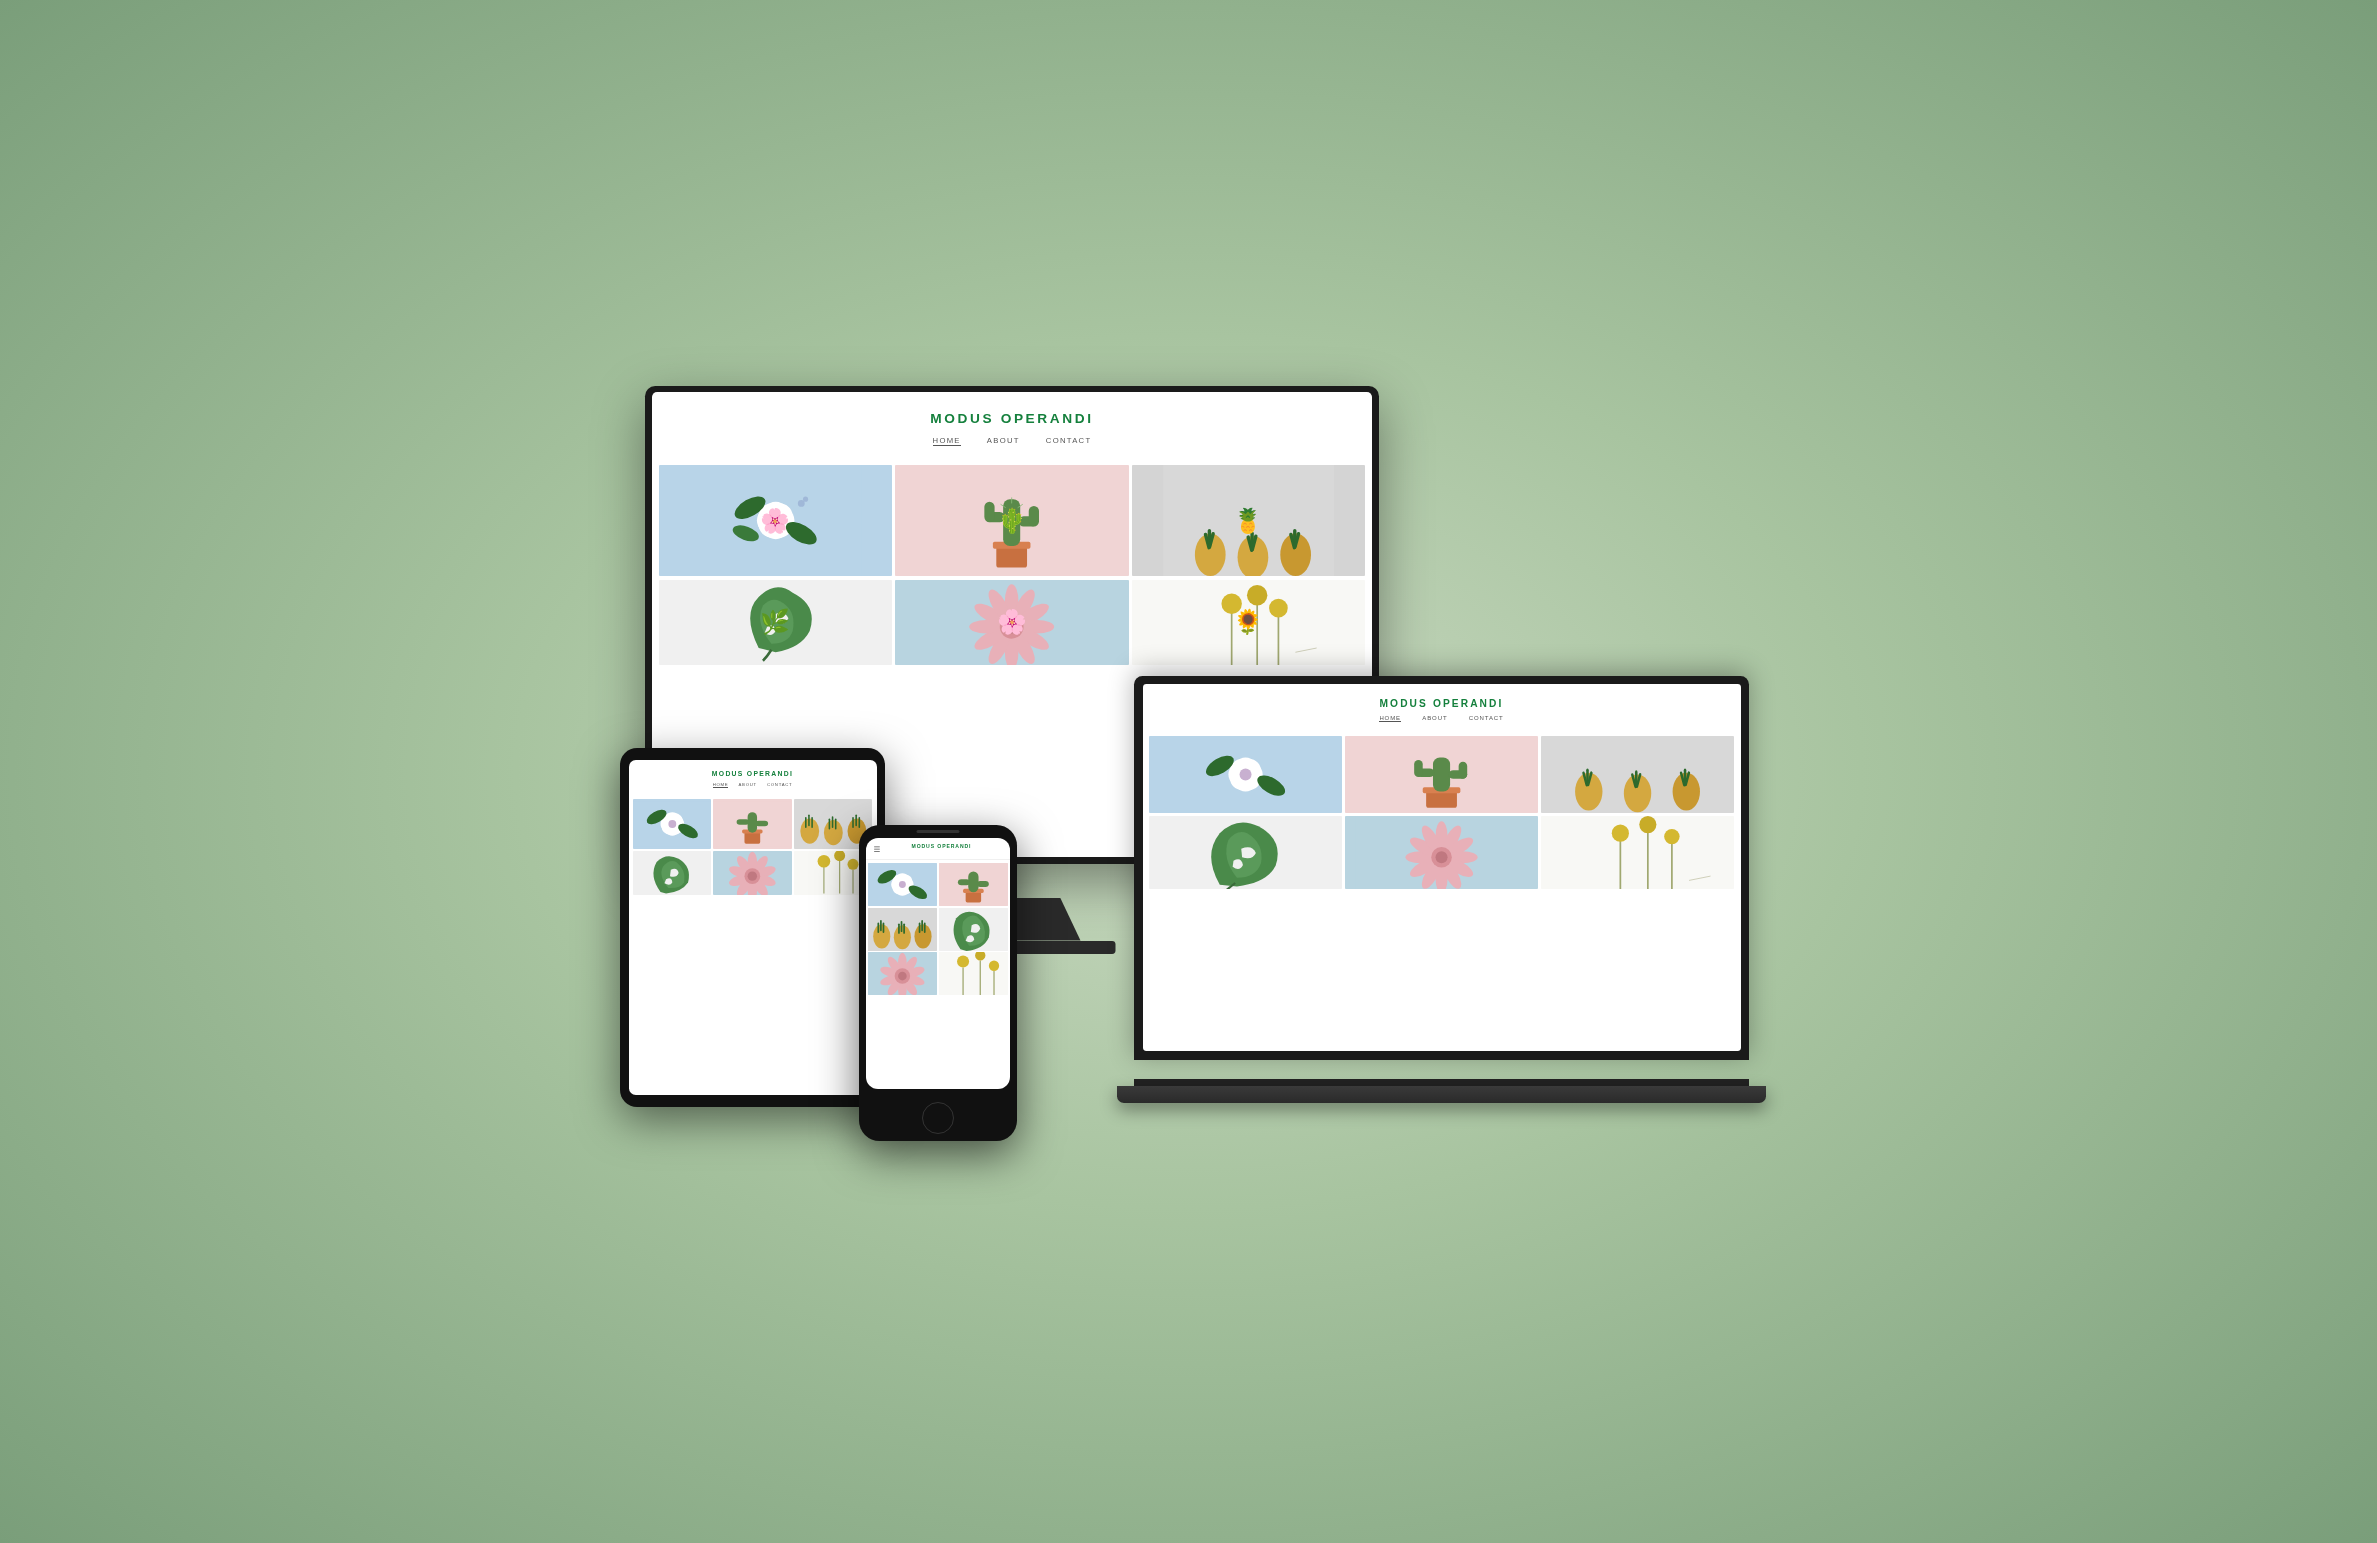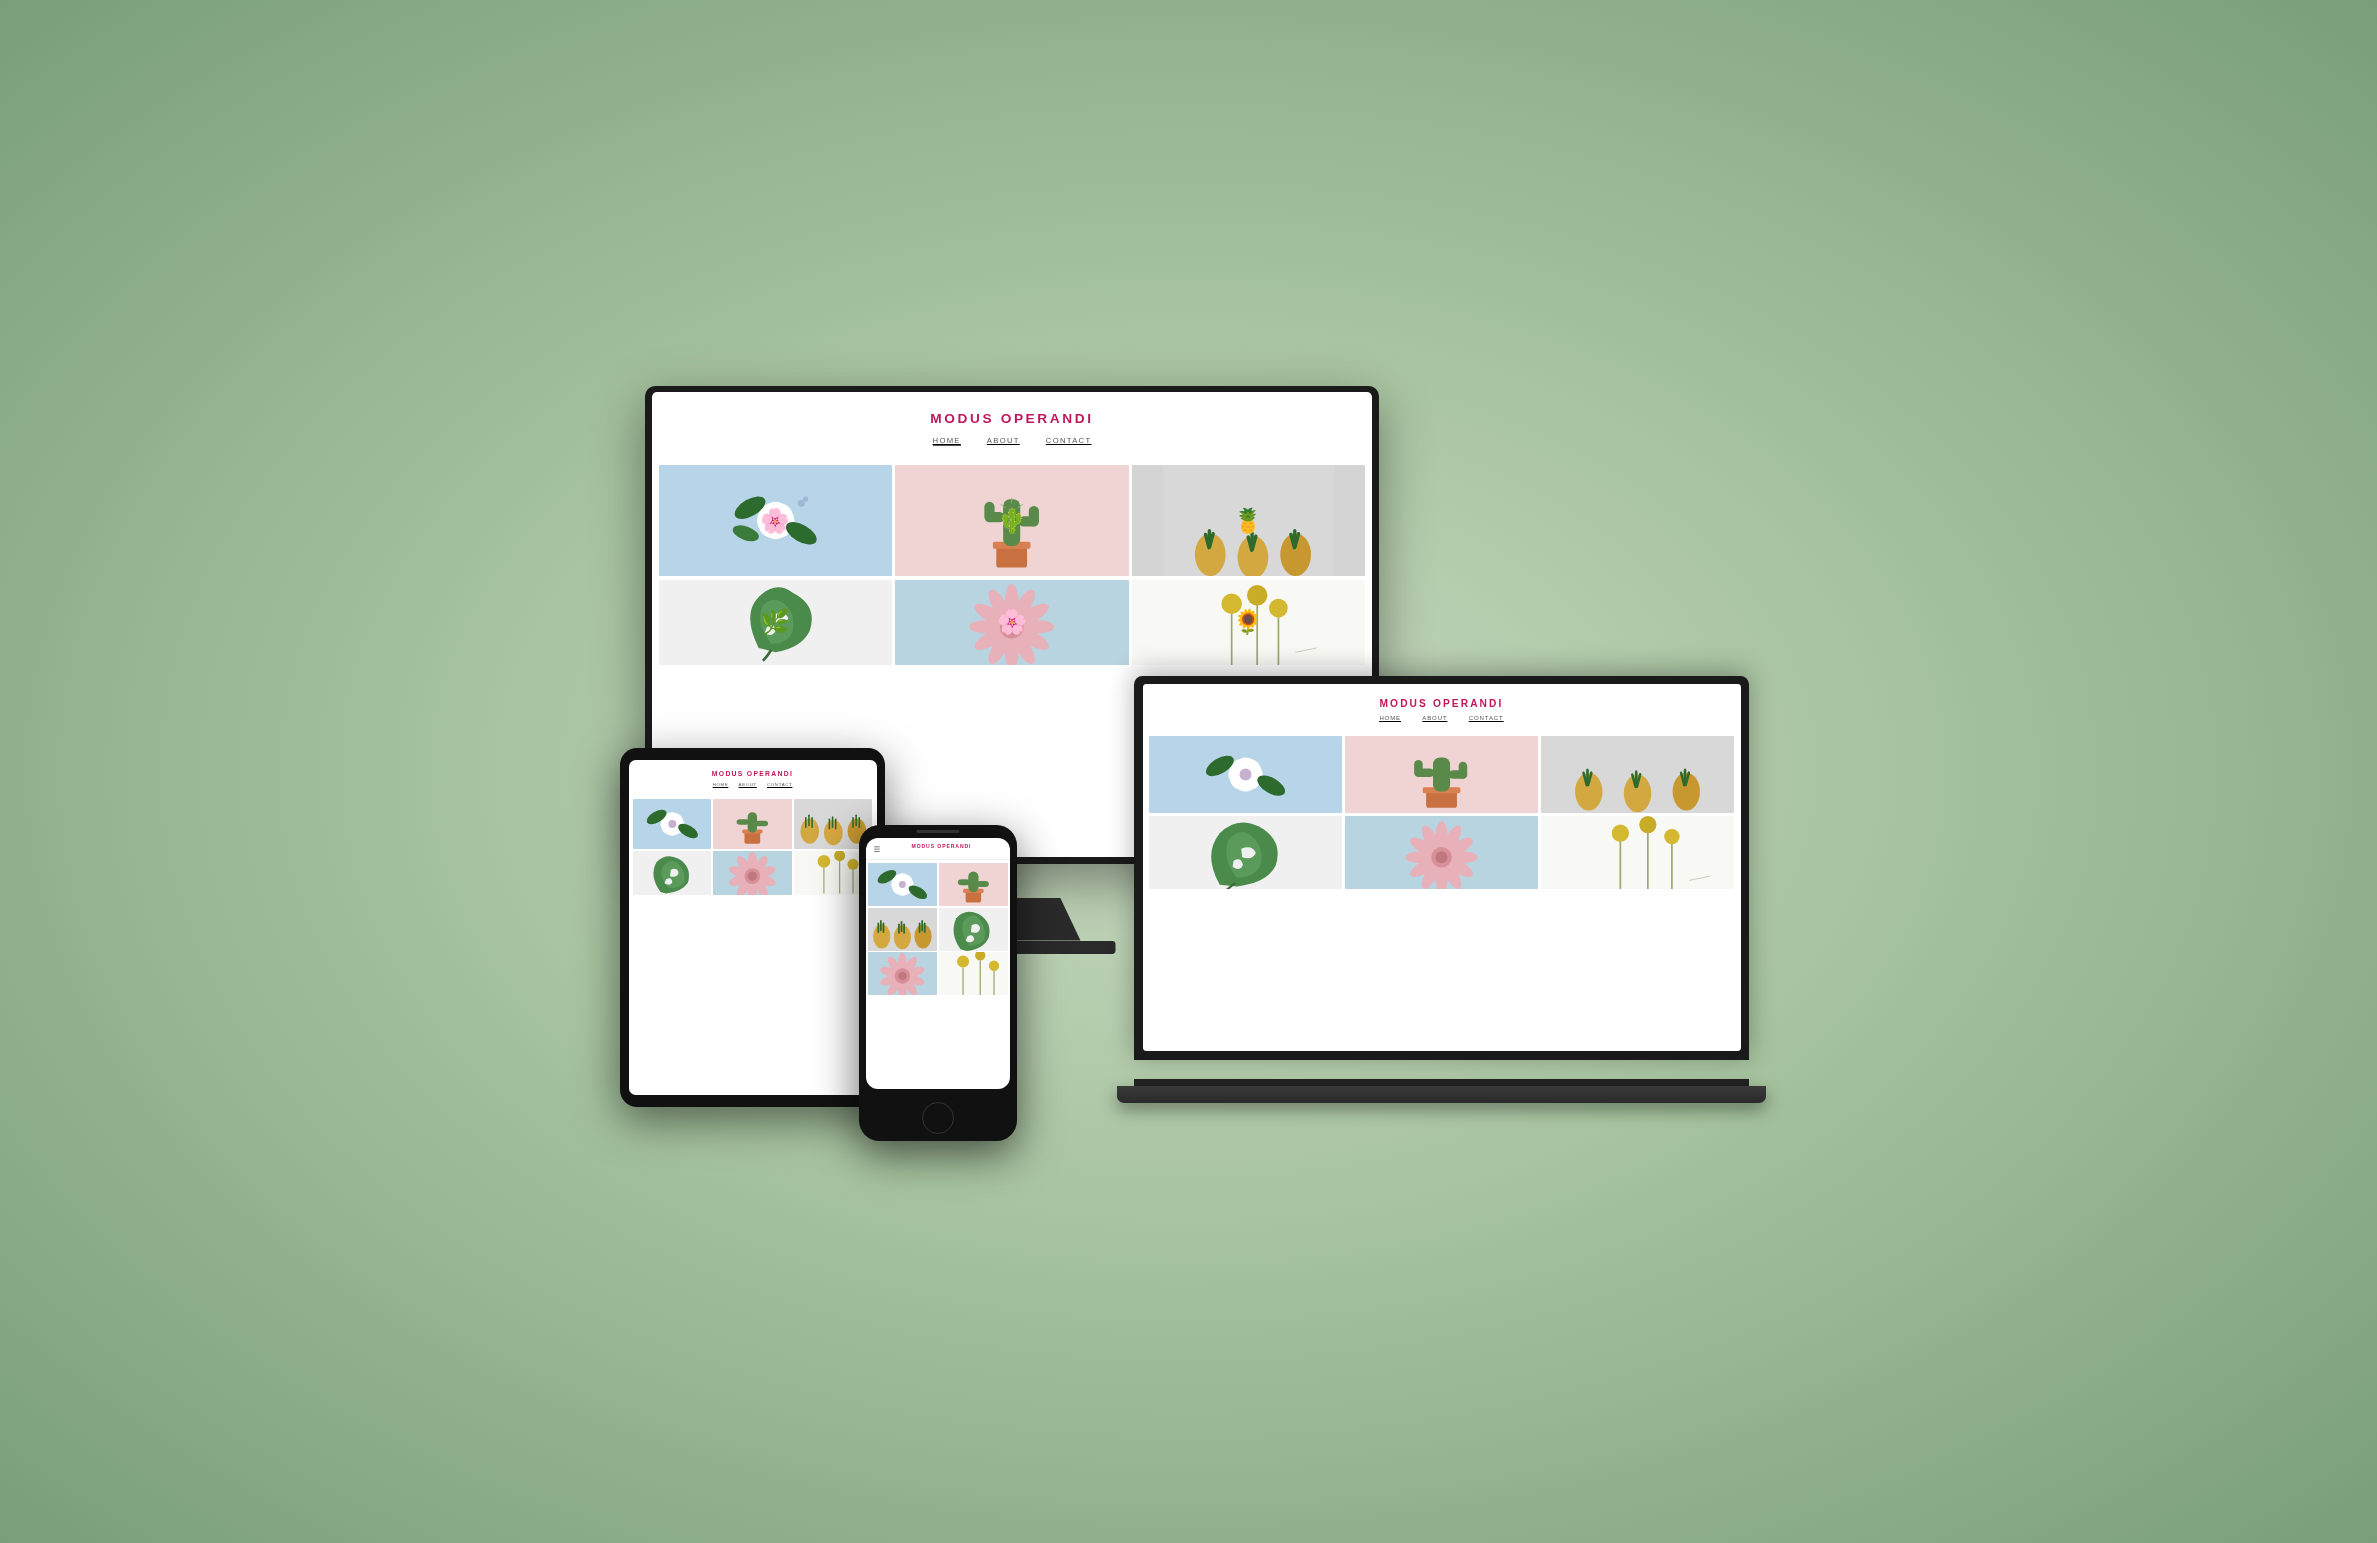--- a/index.html
+++ b/index.html
@@ -210,29 +210,28 @@
     .site-header {
       text-align: center;
       padding: 13.7px 17px 8.5px;
       border-bottom: none;
     }
 
     .site-title {
       font-size: 11px;
       font-weight: 700;
       letter-spacing: 1.7px;
-      color: #be185d;
+      color: #15803d;
       margin-bottom: 6.8px;
     }
 
     .site-nav {
       display: flex;
       justify-content: center;
       gap: 17px;
-      text-decoration: underline;
     }
 
     .nav-item {
       font-size: 6px;
       letter-spacing: 0.9px;
       color: #555;
       cursor: pointer;
       text-decoration: none;
     }
 

